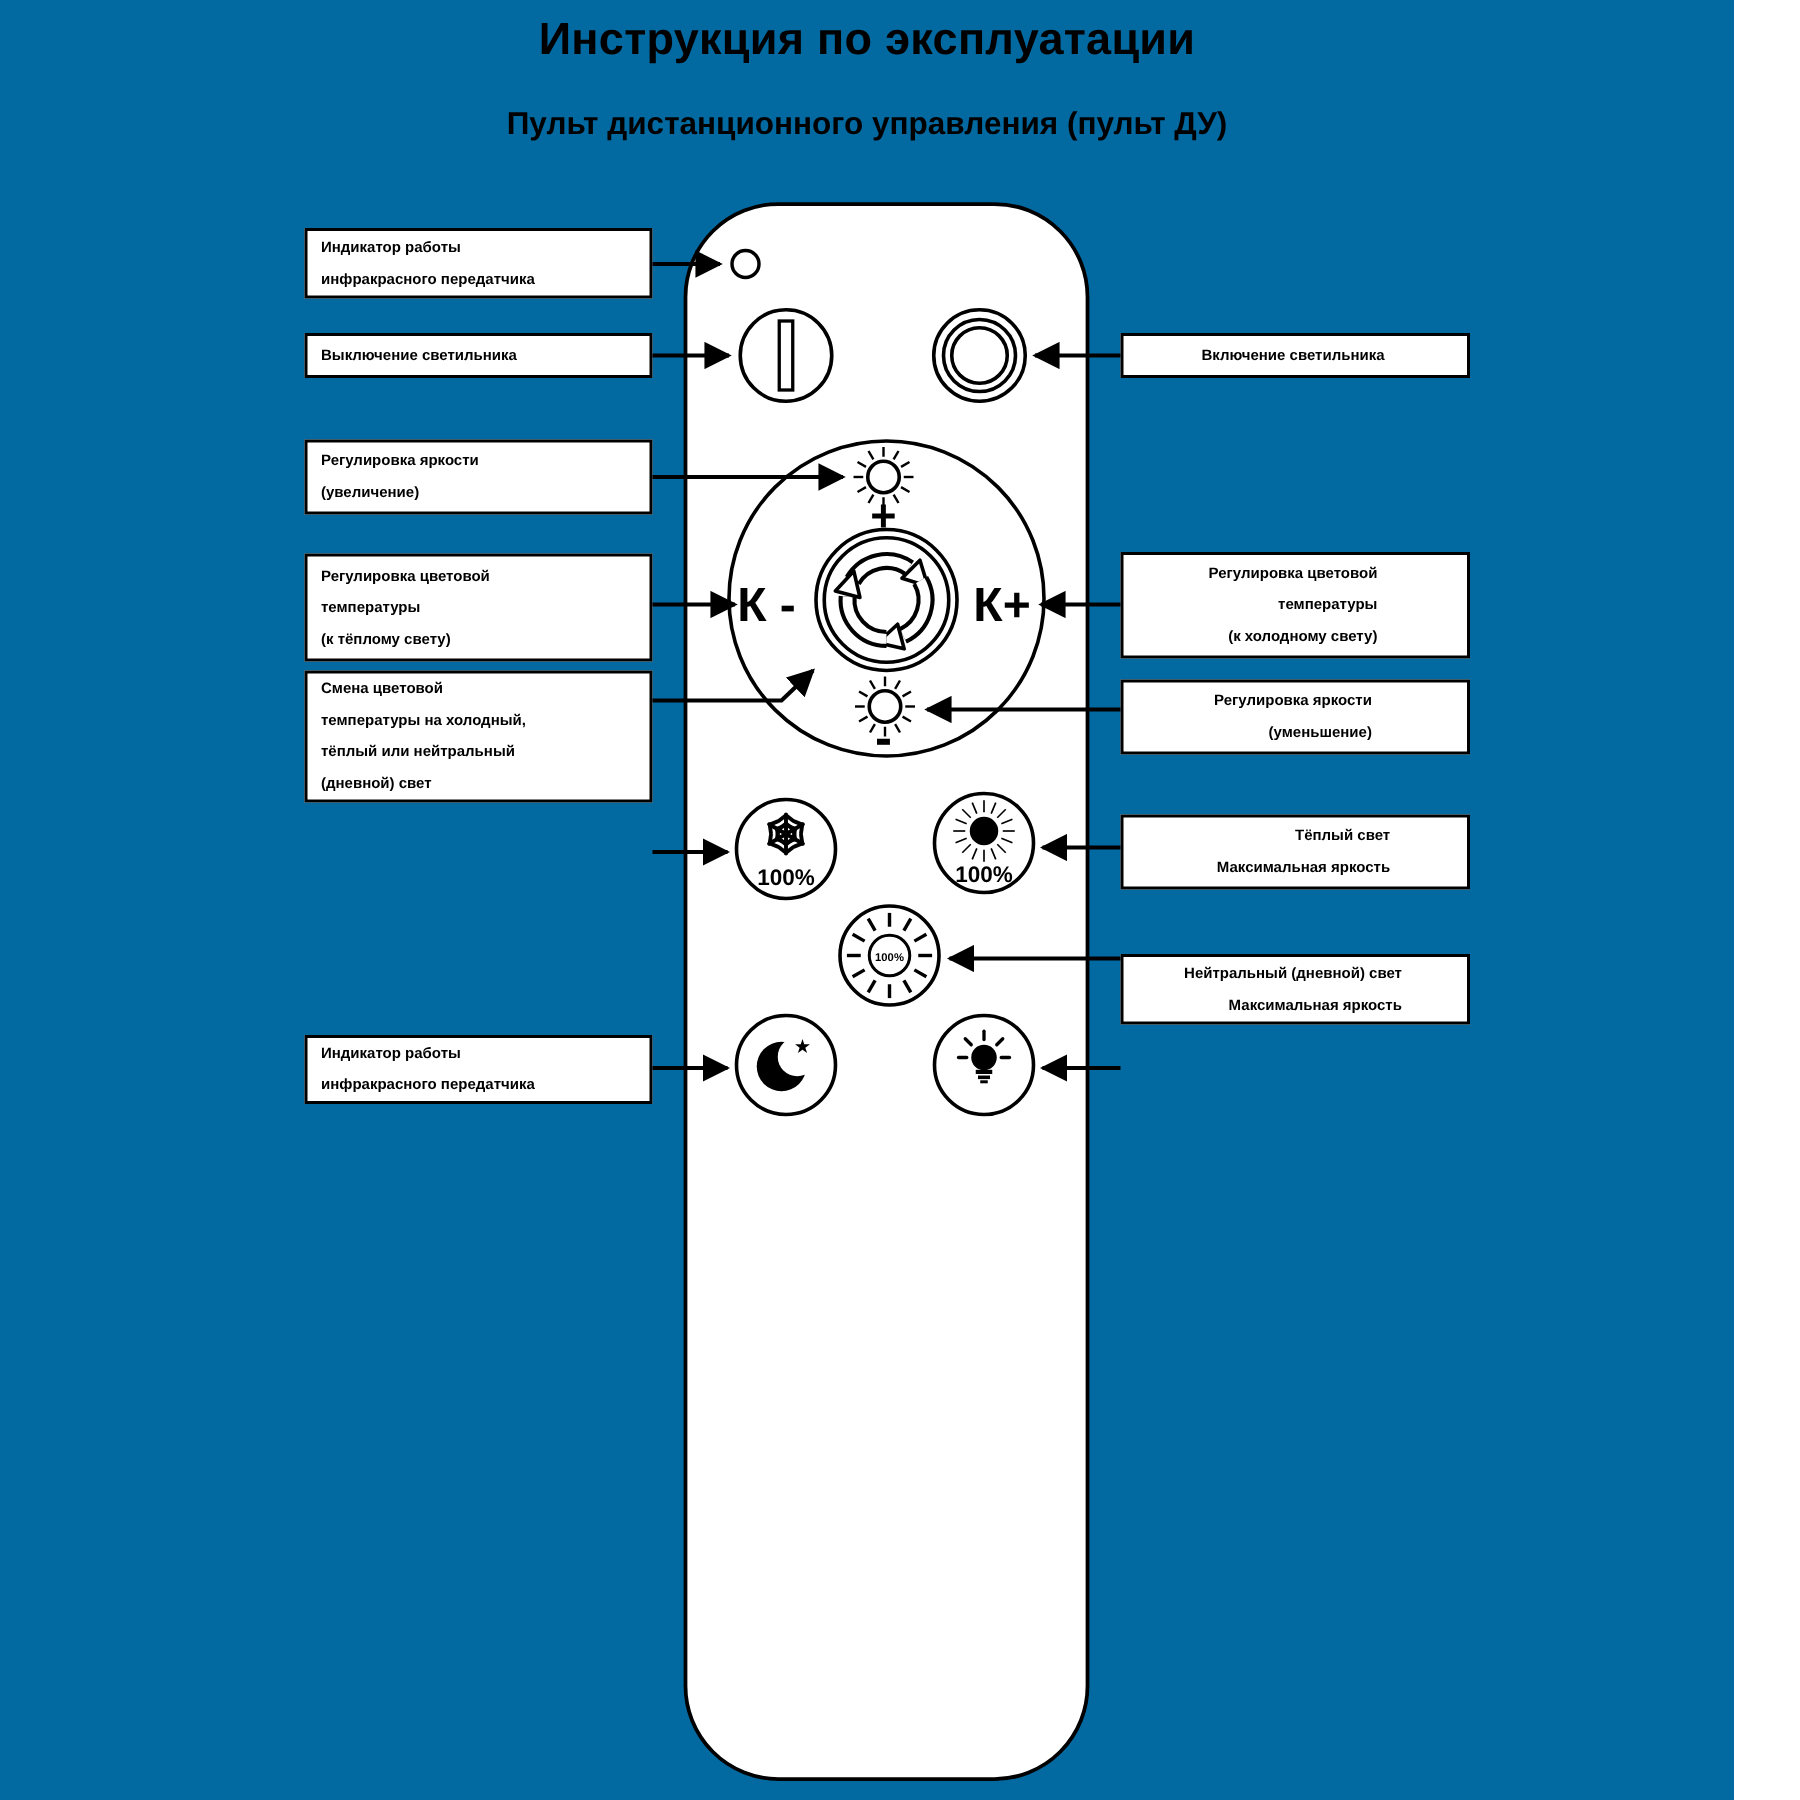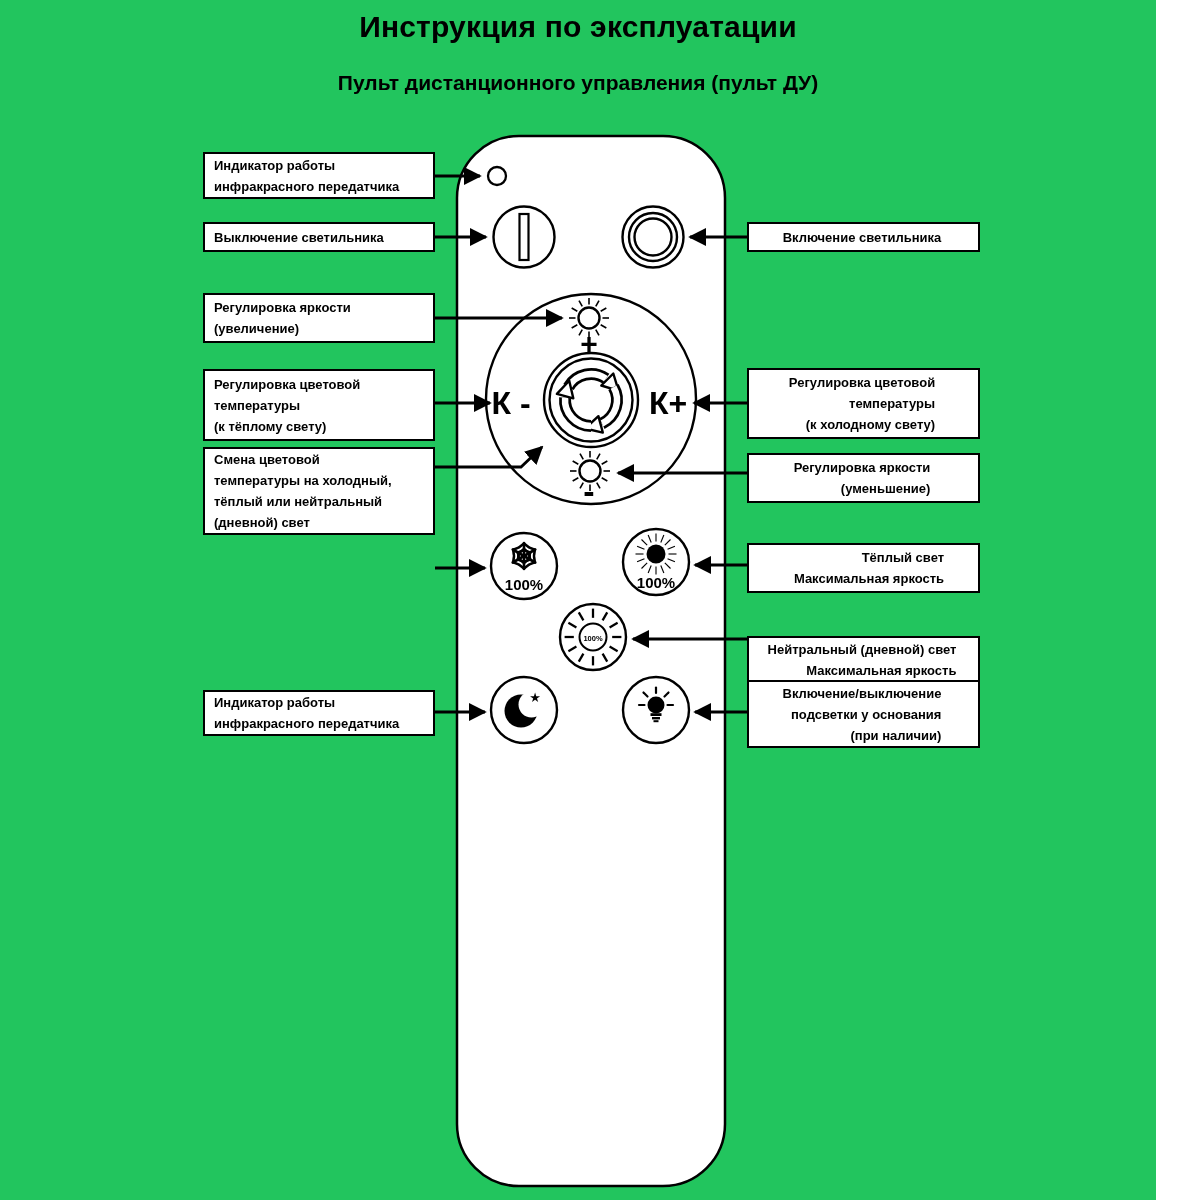--- a/index.html
+++ b/index.html
@@ -1,30 +1,30 @@
 <!DOCTYPE html>
 <html><head>
 <meta charset="utf-8">
 <style>
   html,body{margin:0;padding:0;background:#fff;}
   .canvas{
-    position:relative;width:1156px;height:1200px;background:#22c55e;overflow:hidden;
+    position:relative;width:1156px;height:1200px;background:#0369a1;overflow:hidden;
     font-family:"Liberation Sans",sans-serif;color:#000;
   }
   .title{
     position:absolute;left:0;top:10px;width:100%;text-align:center;
     font-size:30px;font-weight:700;margin:0;letter-spacing:.2px;
   }
   .subtitle{
     position:absolute;left:0;top:71px;width:100%;text-align:center;
     font-size:21px;font-weight:700;margin:0;
   }
   .lbl{
     position:absolute;box-sizing:border-box;border:2.2px solid #000;background:#fff;
-    display:flex;align-items:center;font-size:13px;font-weight:700;line-height:21px;
+    display:flex;align-items:center;font-size:10px;font-weight:700;line-height:21px;
     white-space:pre-line;
   }
   .lbl.left{left:203px;width:232px;padding:2px 6px 2px 9px;text-align:left;}
   .lbl.right{left:747px;width:233px;padding:2px 9px 2px 6px;text-align:right;justify-content:center;}
   svg{position:absolute;left:0;top:0;}
   svg text{font-family:"Liberation Sans",sans-serif;}
 </style>
 </head>
 <body>
 
@@ -51,23 +51,20 @@
   <div class="lbl right" style="top:222px;height:30px;"><span>Включение светильника</span></div>
   <div class="lbl right" style="top:368px;height:71px;"><span>Регулировка цветовой
 температуры
 (к холодному свету)</span></div>
   <div class="lbl right" style="top:453px;height:50px;"><span>Регулировка яркости
 (уменьшение)</span></div>
   <div class="lbl right" style="top:543px;height:50px;padding-left:20px;"><span>Тёплый свет
 Максимальная яркость</span></div>
   <div class="lbl right" style="top:636px;height:47px;"><span>Нейтральный (дневной) свет
 Максимальная яркость</span></div>
-  <div class="lbl right" style="top:680px;height:68px;"><span>Включение/выключение
-подсветки у основания
-(при наличии)</span></div>
 
   <svg width="1200" height="1200" viewBox="0 0 1200 1200" xmlns="http://www.w3.org/2000/svg" xmlns:xlink="http://www.w3.org/1999/xlink">
     <defs>
       <marker id="ah" viewBox="0 0 10 10" refX="9" refY="5" markerWidth="6.5" markerHeight="6.5" orient="auto-start-reverse">
         <path d="M0,0 L10,5 L0,10 z" fill="#000"></path>
       </marker>
 
       <g id="rays12" stroke="#000" stroke-width="1.6">
         <line x1="0" y1="-13.5" x2="0" y2="-20" transform="rotate(0)"></line>
         <line x1="0" y1="-13.5" x2="0" y2="-20" transform="rotate(30)"></line>

